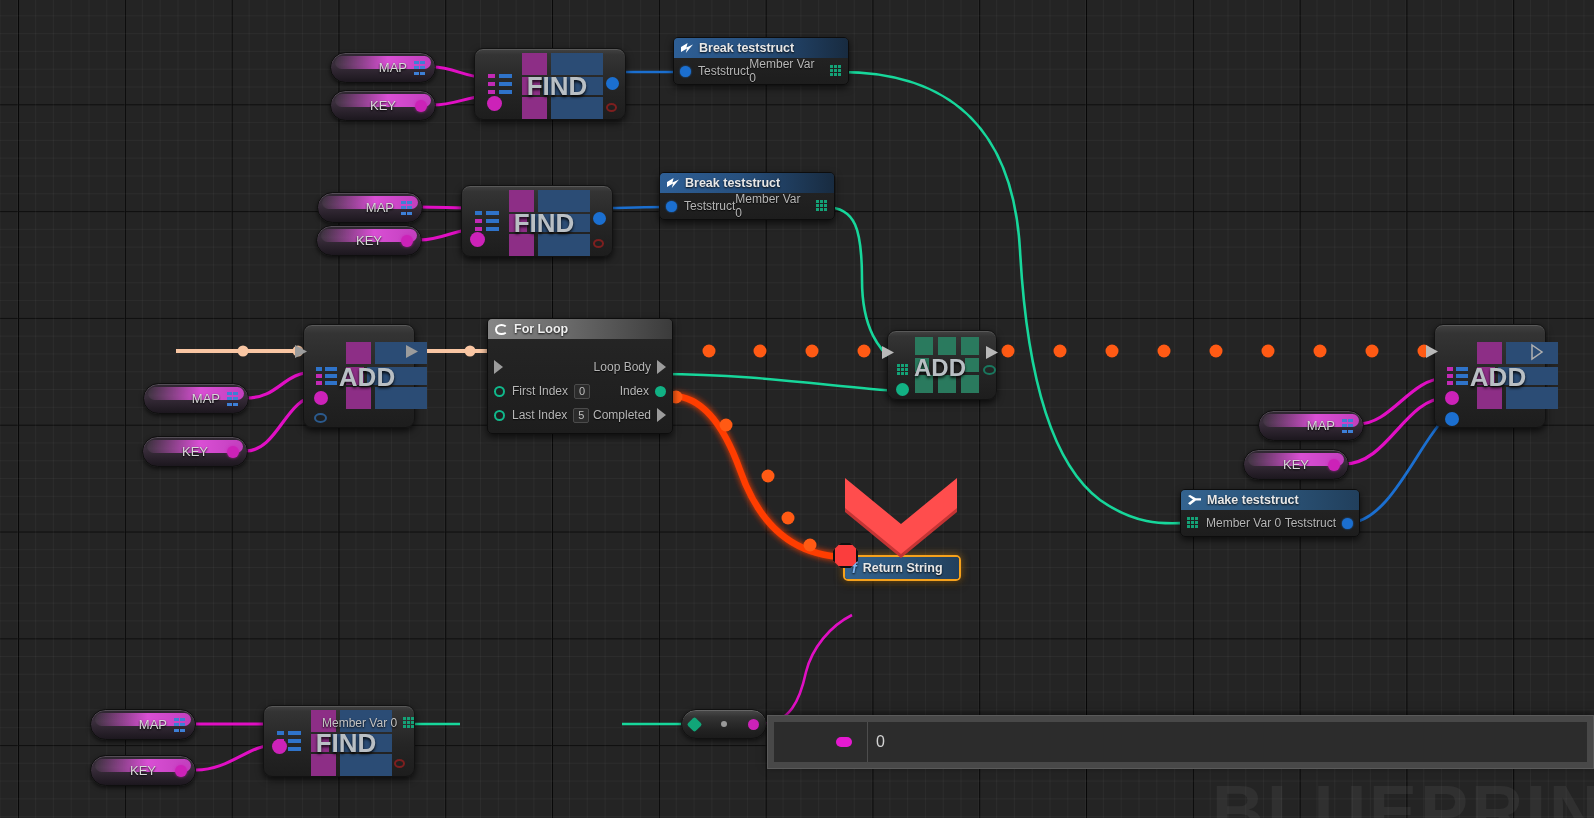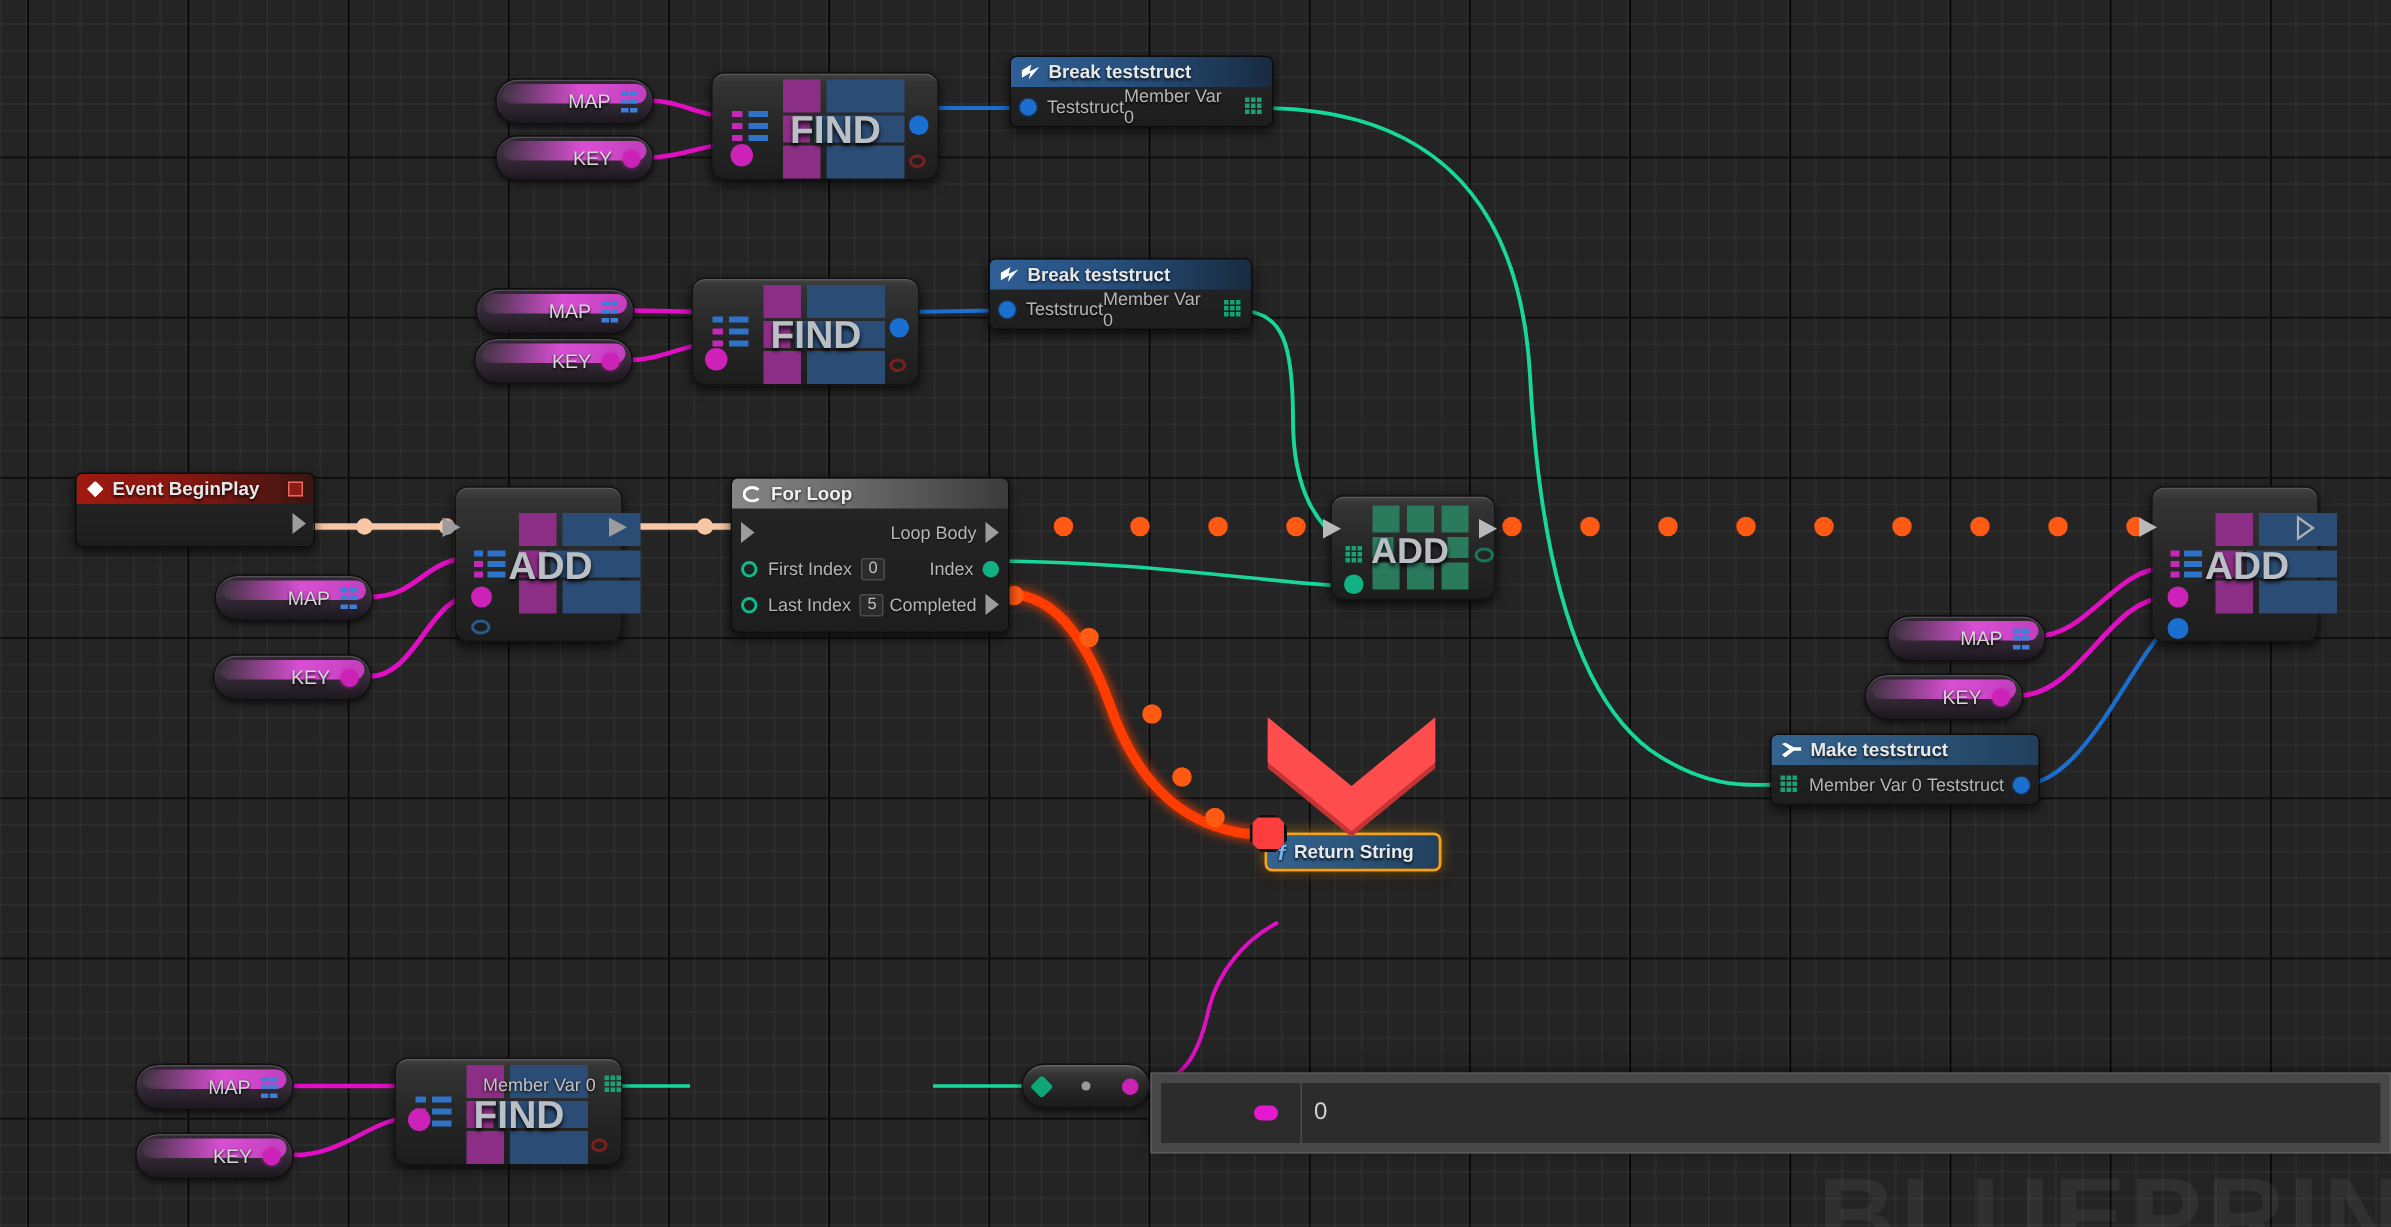--- a/index.html
+++ b/index.html
@@ -61,21 +61,21 @@
     padding-right: 8px;
     overflow: hidden;
   }
   .pill .shine {
     position: absolute; left: 4px; right: 4px; top: 3px; height: 13px;
     border-radius: 9px;
     background: linear-gradient(to right, rgba(255,255,255,0.04), #d94fd4 55%, #c23fbe 100%);
     filter: blur(0.4px);
   }
   .pill.map { background: linear-gradient(to bottom, #2e2630 0%, #3a2e3c 40%, #1c171e 100%); }
-  .pill.key { background: linear-gradient(to bottom, #2e2630 0%, #3a2e3c 40%, #1c171e 100%); }
+  .pill.key { background: linear-gradient(to bottom, #2e2630 0%, #3a2e3c 40%, #1c171e 100%); gap: 12px; }
   .pill .plabel {
     position: relative; z-index: 2;
     color: #d8d8d8; font-size: 13px;
     text-shadow: 0 1px 2px #000;
     margin-right: 7px;
   }
   .pill .pin-map {
     position: relative; z-index: 2;
     width: 13px; height: 14px;
     display: flex; flex-direction: column; justify-content: space-between;
@@ -350,39 +350,28 @@
     <g fill="#ff5a14">
       <circle cx="676" cy="397" r="6.5"></circle>
       <circle cx="726" cy="425" r="6.5"></circle>
       <circle cx="768" cy="476" r="6.5"></circle>
       <circle cx="788" cy="518" r="6.5"></circle>
       <circle cx="810" cy="545" r="6.5"></circle>
       <circle cx="840" cy="557" r="6.5"></circle>
     </g>
   </svg>
 
-  <div class="tnode" style="left:50px; top:315px; width:160px;">
-    <div class="title red">
-      <span style="display:inline-block;width:11px;height:11px;background:#fff;
-                   clip-path:polygon(50% 0,100% 50%,50% 100%,0 50%);"></span>
-      <span>Event BeginPlay</span>
-      <span style="margin-left:auto;width:10px;height:10px;border:1.5px solid #e86a62;background:#8d1c14;"></span>
-    </div>
-    <div class="body" style="height:28px;">
-      <div style="position:absolute;right:5px;top:6px;" class="execpin"></div>
-    </div>
-  </div>
 
   <div class="tnode" style="left:487px; top:318px; width:186px;">
     <div class="title gray">
       <span style="display:inline-block;width:13px;height:11px;border:2px solid #fff;
                    border-radius:50%;border-right-color:transparent;"></span>
       <span>For Loop</span>
     </div>
-    <div class="body" style="padding:4px 0 6px;">
+    <div class="body" style="padding:4px 0 6px;margin-top:12px;">
       <div class="pinrow">
         <span class="execpin"></span>
         <span style="margin-left:auto; display:flex; align-items:center; gap:6px;">
           <span class="lbl">Loop Body</span>
           <span class="execpin"></span>
         </span>
       </div>
       <div class="pinrow">
         <span class="ring"></span>
         <span class="lbl" style="margin-left:7px;">First Index</span>

